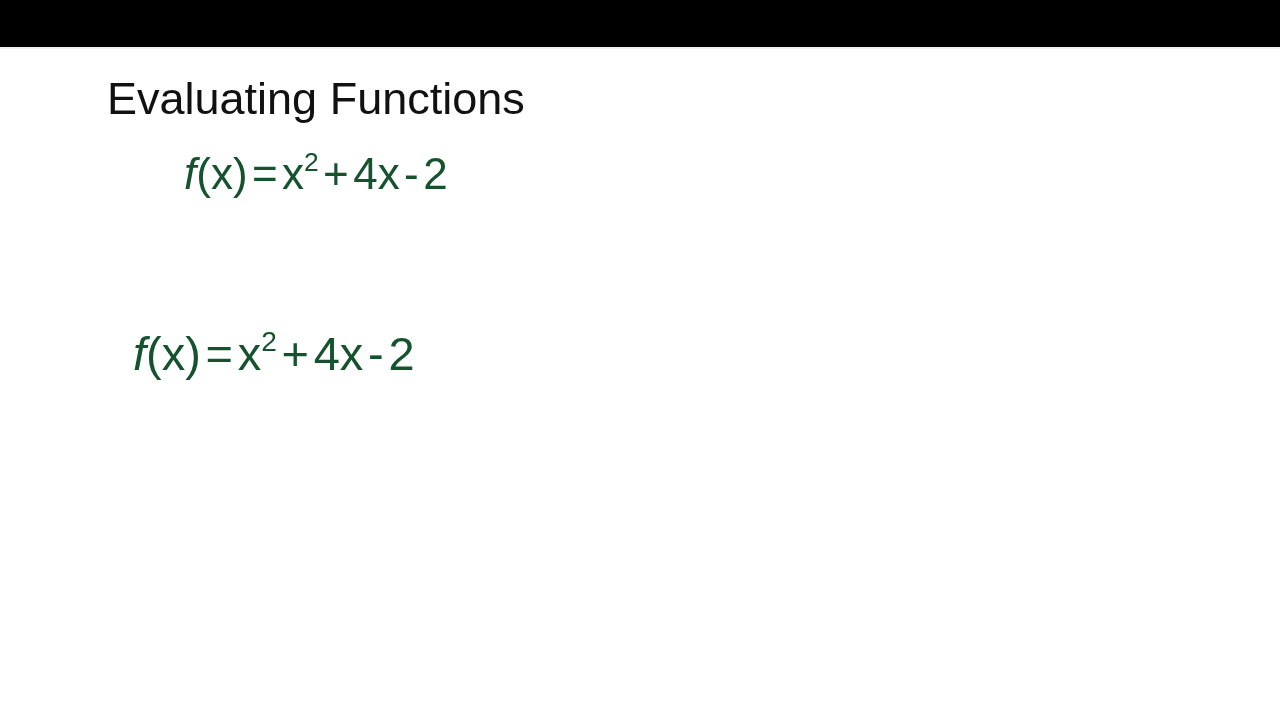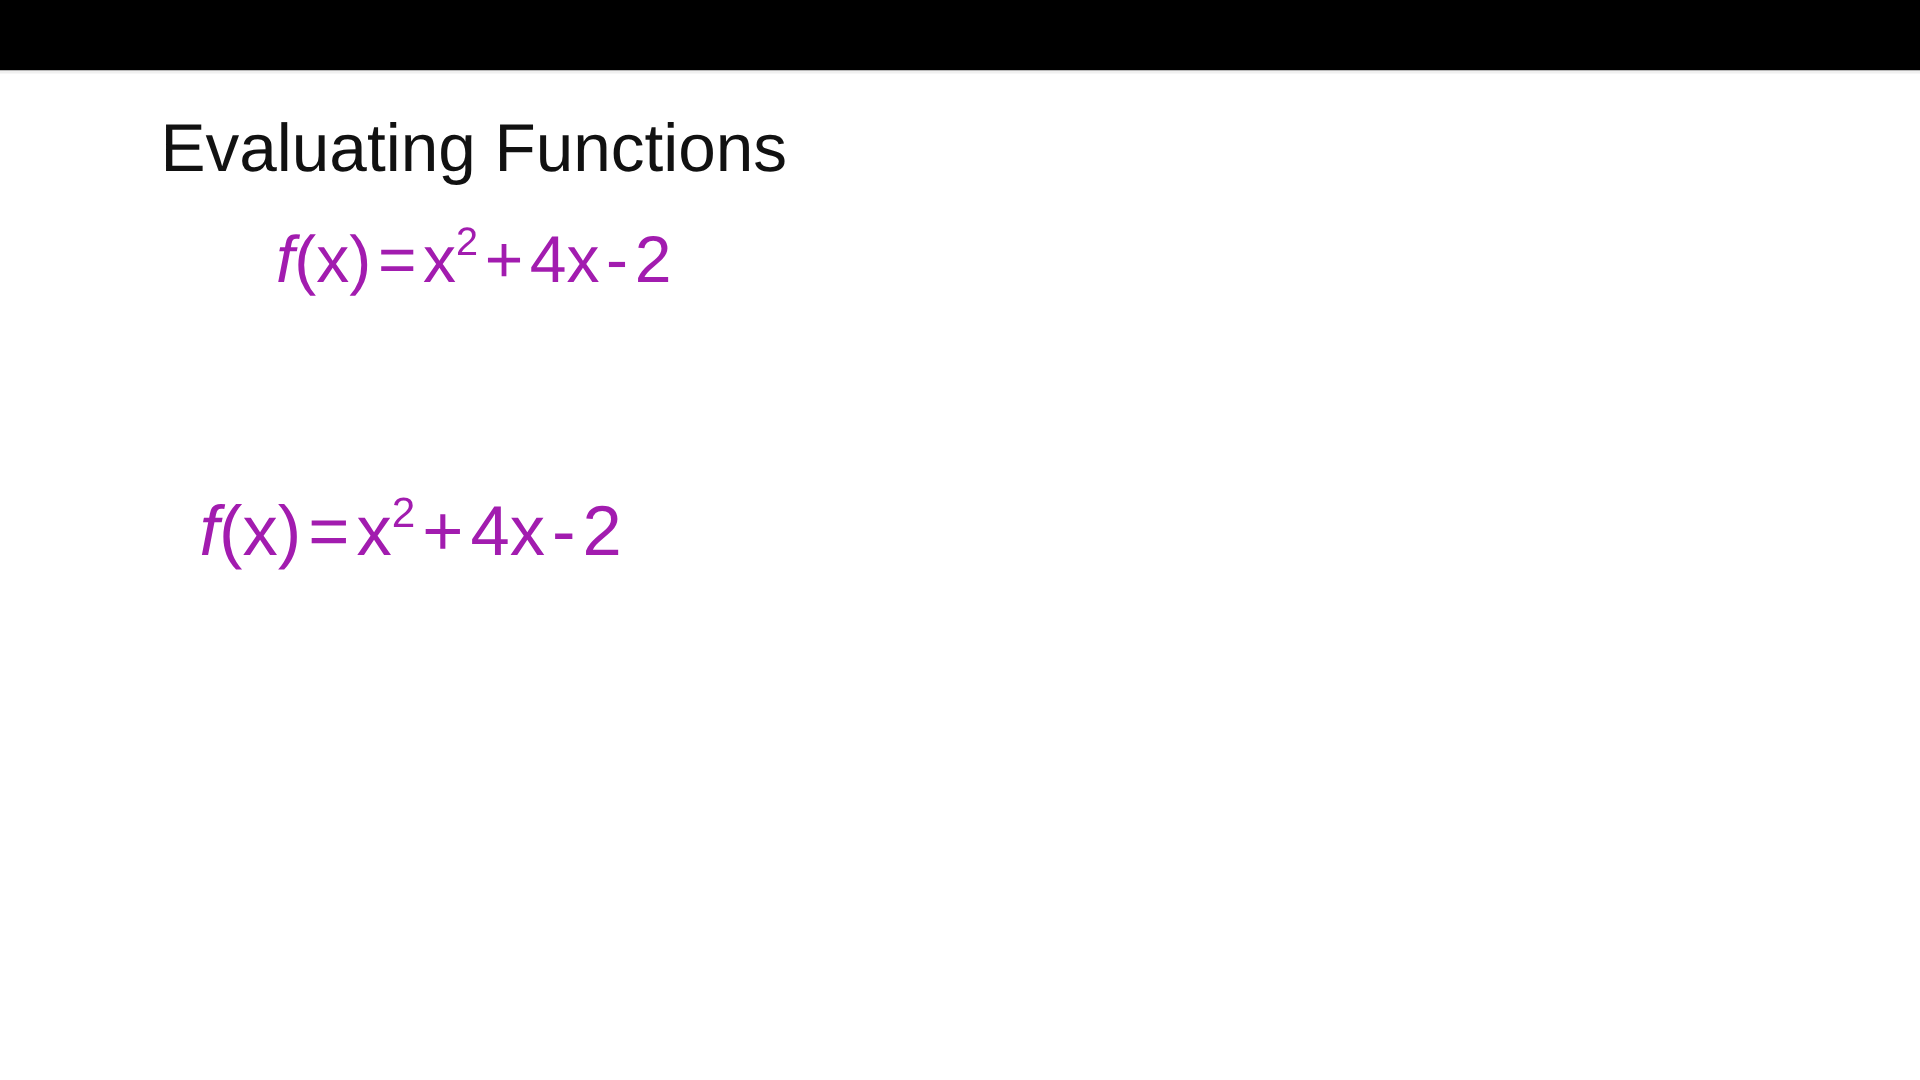--- a/index.html
+++ b/index.html
@@ -74,21 +74,21 @@
     top: 28px;
     font-size: 45px;
     line-height: 1.05;
     color: #111111;
     white-space: nowrap;
     letter-spacing: 0px;
   }
 
   .eq-line {
     position: absolute;
-    color: #a21caf;
+    color: #14532d;
     white-space: nowrap;
   }
 
   .eq-primary {
     left: 184px;
     top: 104px;
     font-size: 44px;
     line-height: 1.05;
   }
 

